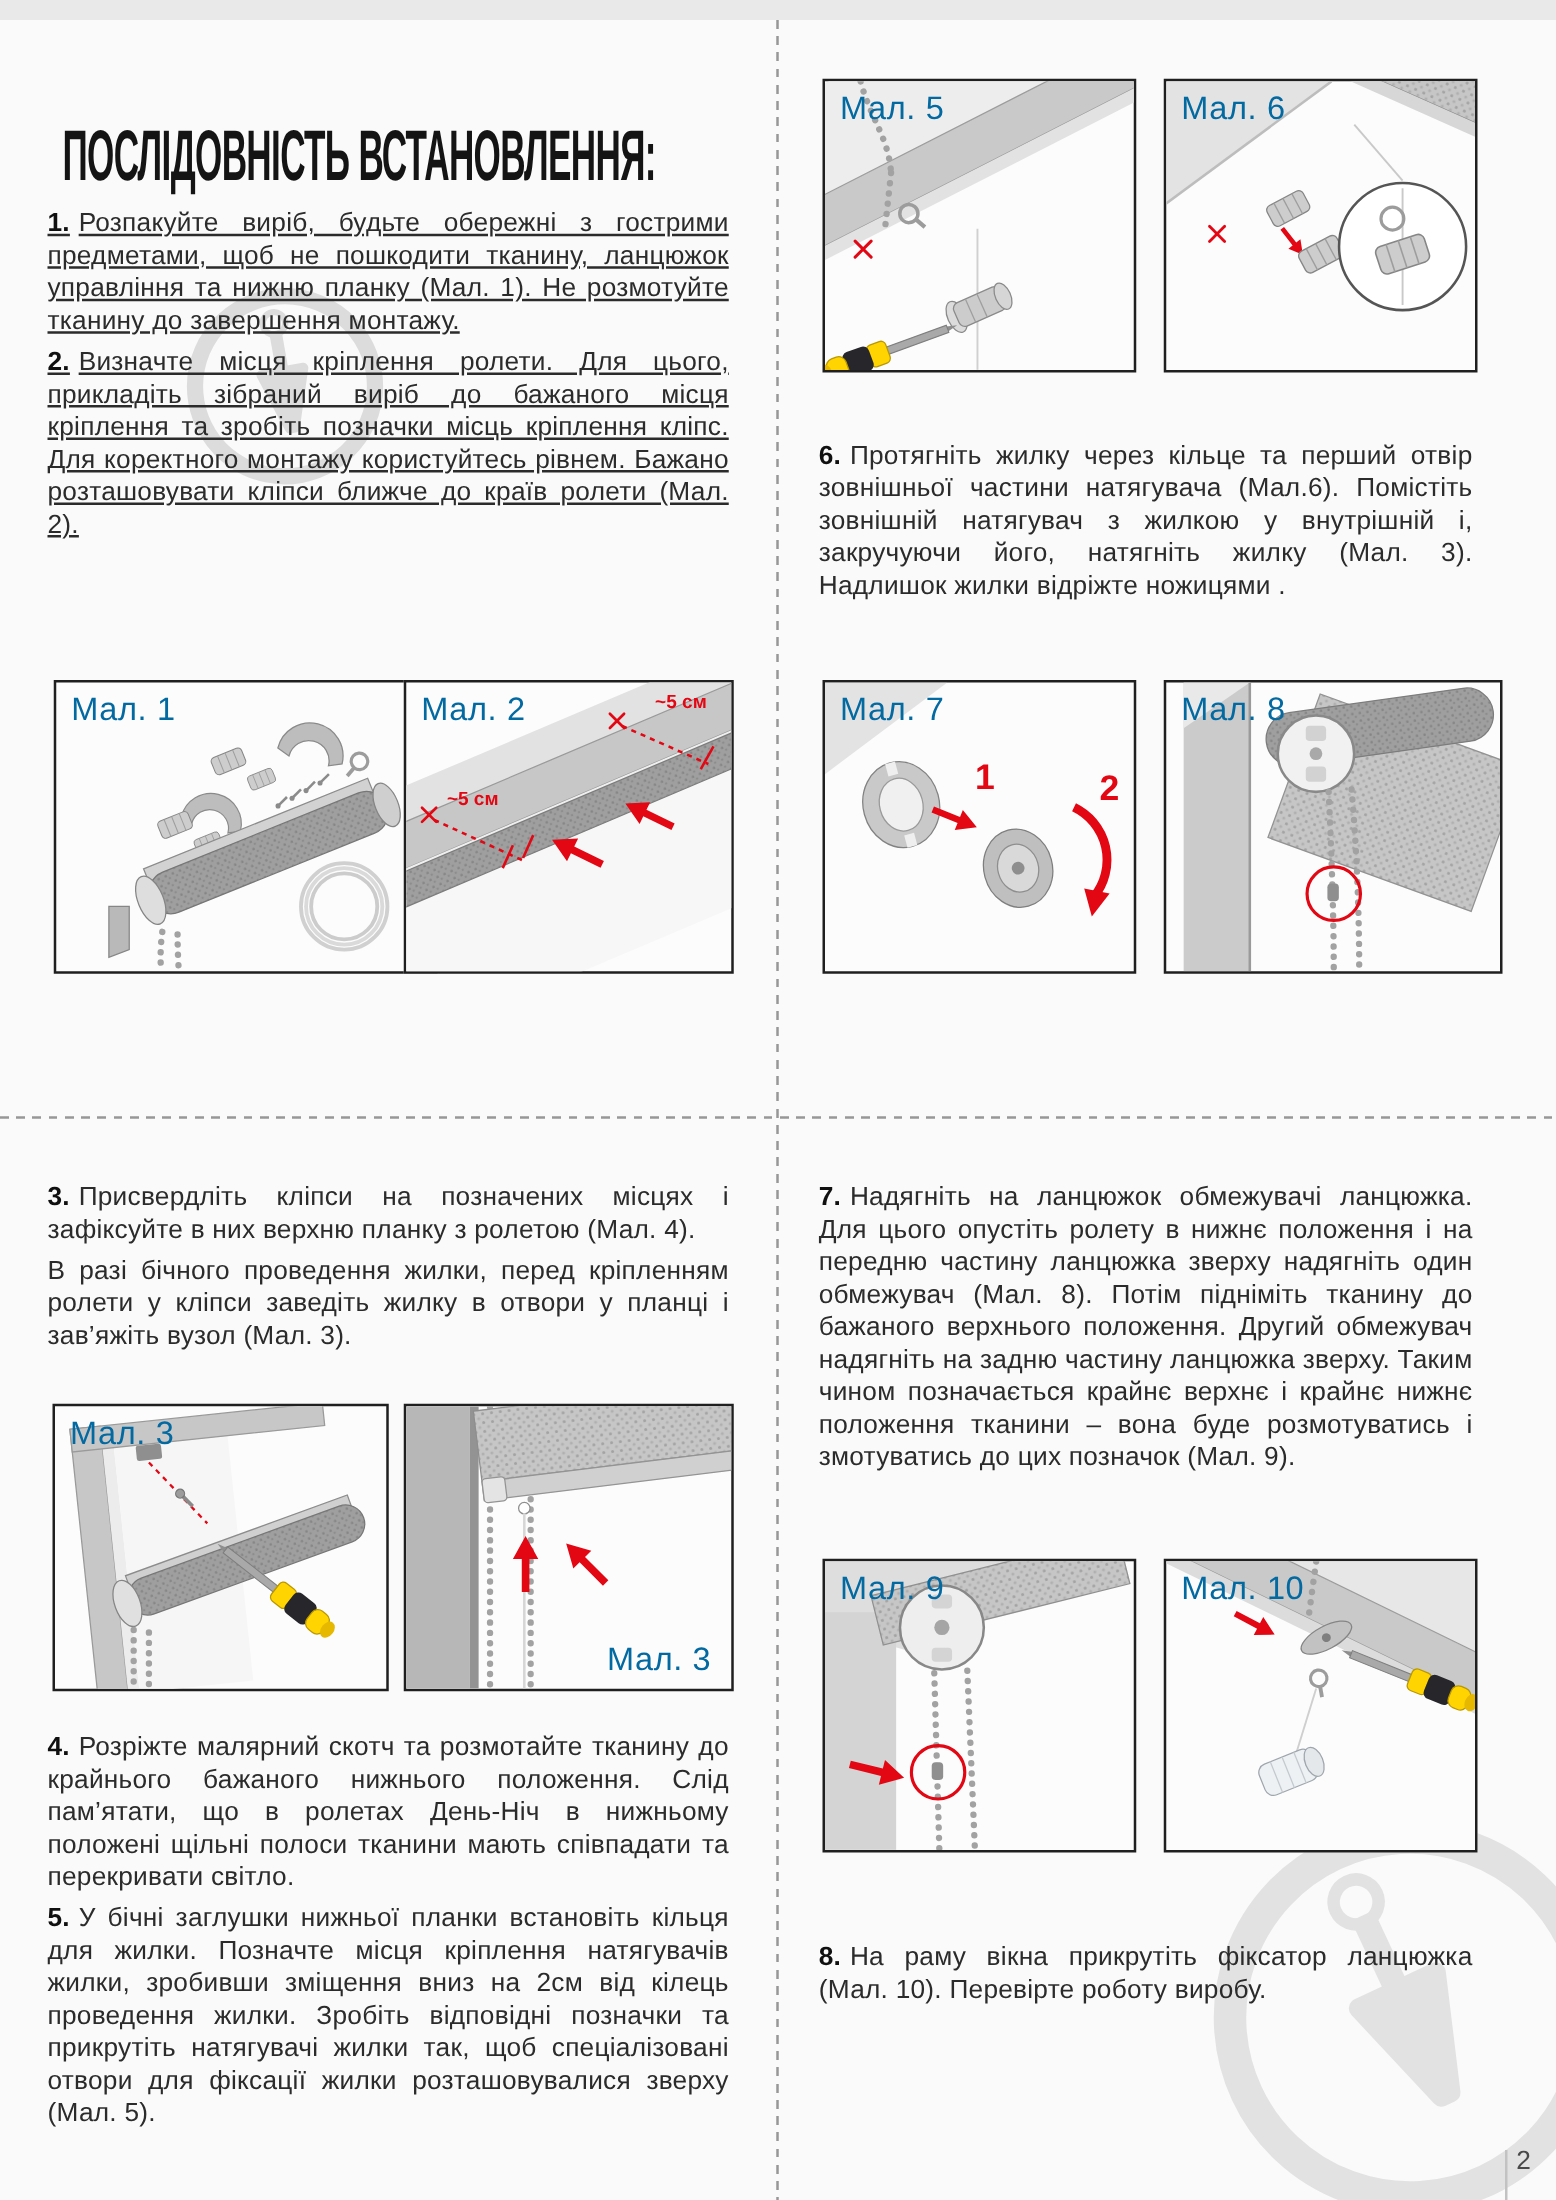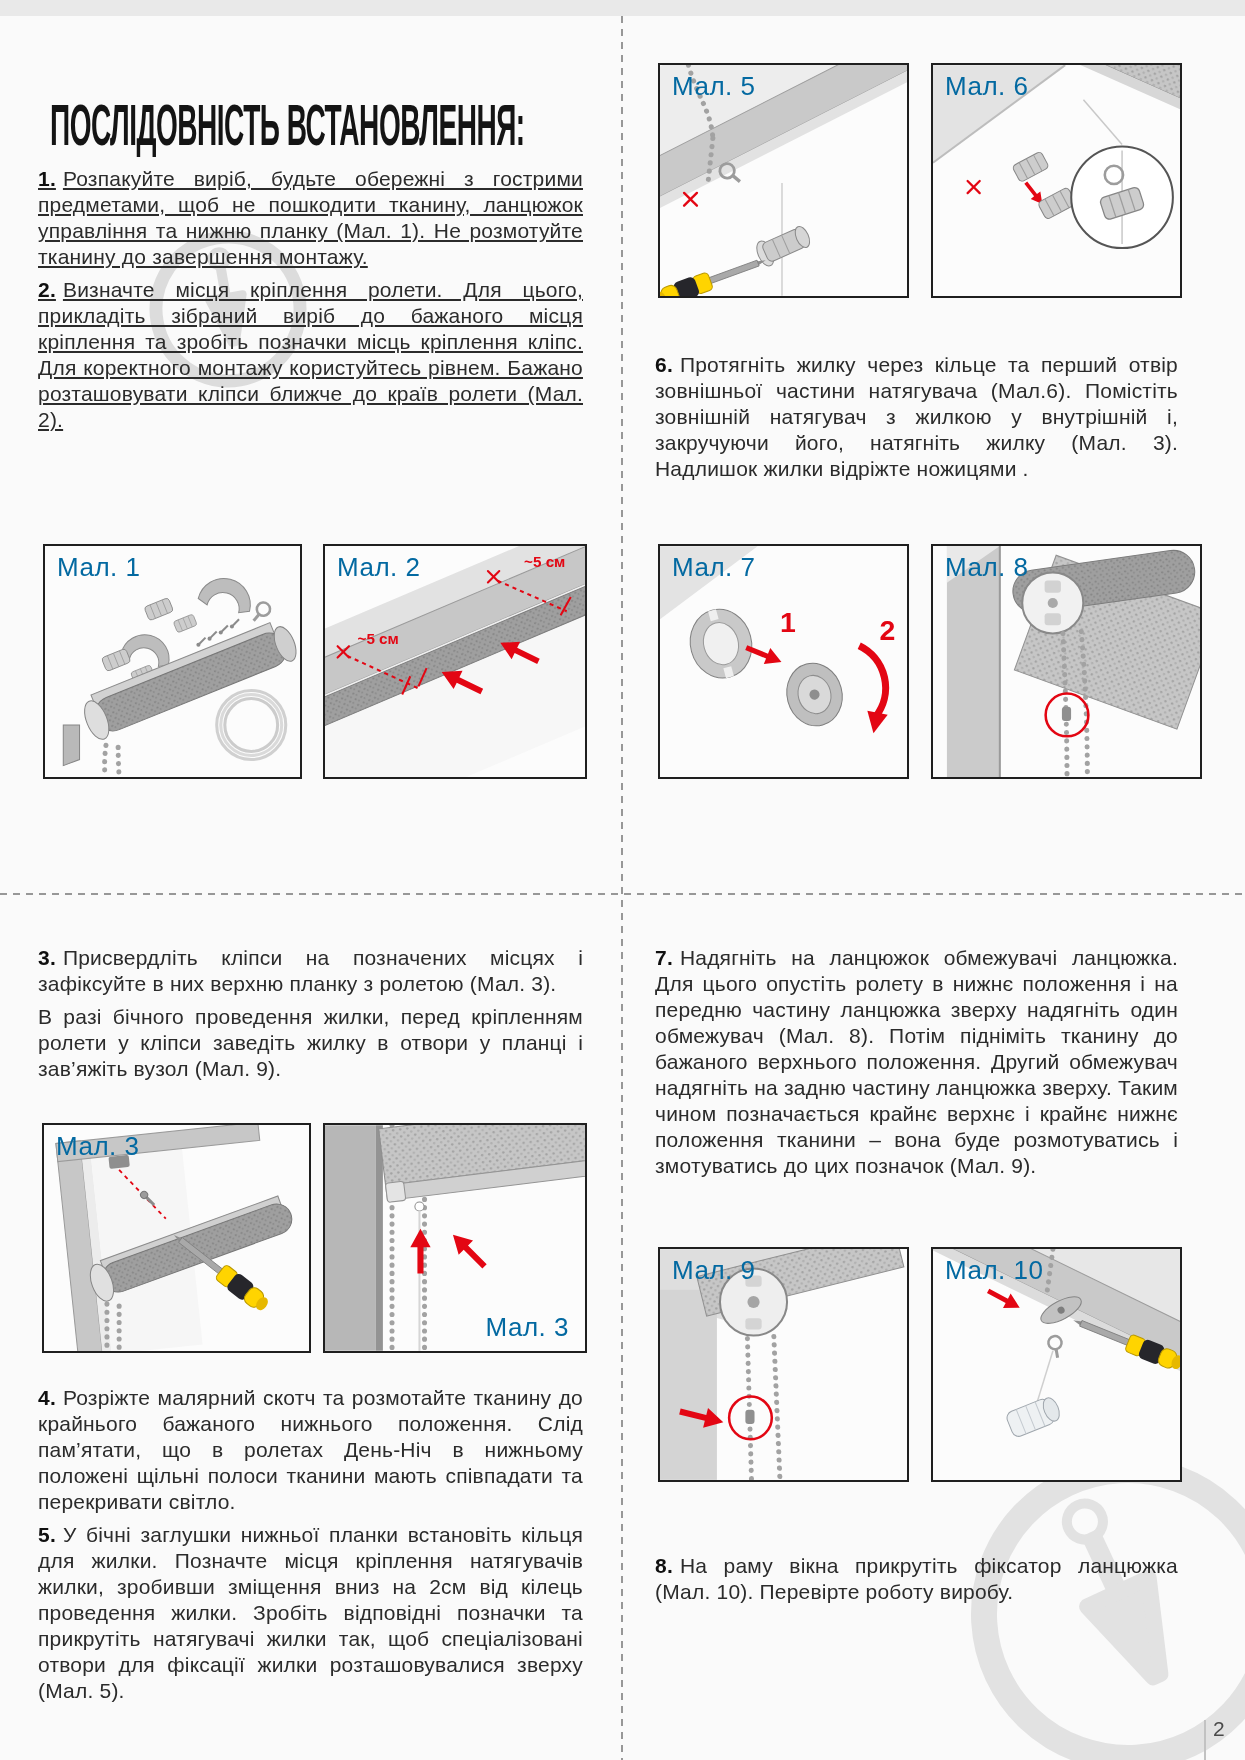--- a/index.html
+++ b/index.html
@@ -98,22 +98,22 @@
   <div class="textblock" style="left:38px;top:150px;width:545px;text-decoration:underline;">
     <p><b class="sn">1.</b><span>Розпакуйте виріб, будьте обережні з гострими предметами, щоб не пошкодити тканину, ланцюжок управління та нижню планку (Мал. 1). Не розмотуйте тканину до завершення монтажу.</span></p>
     <p><b class="sn">2.</b><span>Визначте місця кріплення ролети. Для цього, прикладіть зібраний виріб до бажаного місця кріплення та зробіть позначки місць кріплення кліпс. Для коректного монтажу користуйтесь рівнем. Бажано розташовувати кліпси ближче до країв ролети (Мал. 2).</span></p>
   </div>
 
   <div class="textblock" style="left:655px;top:336px;width:523px;">
     <p><b class="sn">6.</b><span>Протягніть жилку через кільце та перший отвір зовнішньої частини натягувача (Мал.6). Помістіть зовнішній натягувач з жилкою у внутрішній і, закручуючи його, натягніть жилку (Мал. 3). Надлишок жилки відріжте ножицями .</span></p>
   </div>
 
   <div class="textblock" style="left:38px;top:929px;width:545px;">
-    <p><b class="sn">3.</b><span>Присвердліть кліпси на позначених місцях і зафіксуйте в них верхню планку з ролетою (Мал. 3).</span></p>
-    <p><span>В разі бічного проведення жилки, перед кріпленням ролети у кліпси заведіть жилку в отвори у планці і зав’яжіть вузол (Мал. 9).</span></p>
+    <p><b class="sn">3.</b><span>Присвердліть кліпси на позначених місцях і зафіксуйте в них верхню планку з ролетою (Мал. 4).</span></p>
+    <p><span>В разі бічного проведення жилки, перед кріпленням ролети у кліпси заведіть жилку в отвори у планці і зав’яжіть вузол (Мал. 3).</span></p>
   </div>
 
   <div class="textblock" style="left:38px;top:1369px;width:545px;">
     <p><b class="sn">4.</b><span>Розріжте малярний скотч та розмотайте тканину до крайнього бажаного нижнього положення. Слід пам’ятати, що в ролетах День-Ніч в нижньому положені щільні полоси тканини мають співпадати та перекривати світло.</span></p>
     <p><b class="sn">5.</b><span>У бічні заглушки нижньої планки встановіть кільця для жилки. Позначте місця кріплення натягувачів жилки, зробивши зміщення вниз на 2см від кілець проведення жилки. Зробіть відповідні позначки та прикрутіть натягувачі жилки так, щоб спеціалізовані отвори для фіксації жилки розташовувалися зверху (Мал. 5).</span></p>
   </div>
 
   <div class="textblock" style="left:655px;top:929px;width:523px;">
     <p><b class="sn">7.</b><span>Надягніть на ланцюжок обмежувачі ланцюжка. Для цього опустіть ролету в нижнє положення і на передню частину ланцюжка зверху надягніть один обмежувач (Мал. 8). Потім підніміть тканину до бажаного верхнього положення. Другий обмежувач надягніть на задню частину ланцюжка зверху. Таким чином позначається крайнє верхнє і крайнє нижнє положення тканини – вона буде розмотуватись і змотуватись до цих позначок (Мал. 9).</span></p>
   </div>
@@ -161,21 +161,21 @@
       <use href="#cylpart" transform="translate(122,136) rotate(-28) scale(1.05)"></use>
       <use href="#xmark" transform="translate(40,120) scale(0.85)"></use>
       <circle cx="186" cy="130" r="50" fill="#ffffff" stroke="#555555" stroke-width="2"></circle>
       <line x1="186" y1="84" x2="186" y2="176" stroke="#c9c9c9" stroke-width="1.5"></line>
       <circle cx="178" cy="108" r="9" fill="none" stroke="#9c9c9c" stroke-width="2.5"></circle>
       <use href="#cylpart" transform="translate(186,136) rotate(-18) scale(1.25)"></use>
     </svg>
     <div class="fig-label">Мал. 6</div>
   </div>
 
-  <div class="fig" style="left:43px;top:528px;width:255px;height:231px;">
+  <div class="fig" style="left:43px;top:528px;width:255px;height:231px;padding-left:48px;">
     <svg viewBox="0 0 251 227">
       <use href="#clip" transform="translate(178,50) rotate(14)"></use>
       <use href="#clip" transform="translate(100,104) rotate(14) scale(0.92)"></use>
       <use href="#cylpart" transform="translate(112,62) rotate(-22) scale(0.8)"></use>
       <use href="#cylpart" transform="translate(138,76) rotate(-22) scale(0.65)"></use>
       <use href="#cylpart" transform="translate(70,112) rotate(-22) scale(0.8)"></use>
       <use href="#cylpart" transform="translate(96,126) rotate(-22) scale(0.65)"></use>
       <g stroke="#8b8b8b" stroke-width="2">
         <line x1="152" y1="96" x2="158" y2="90"></line>
           <circle cx="151" cy="97" r="2" fill="#8b8b8b" stroke="none"></circle>

